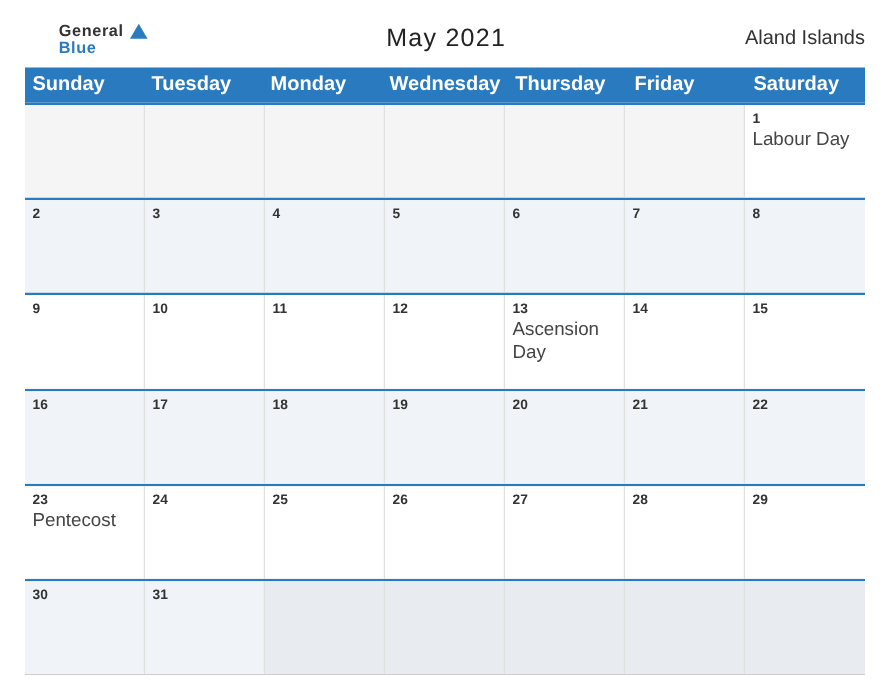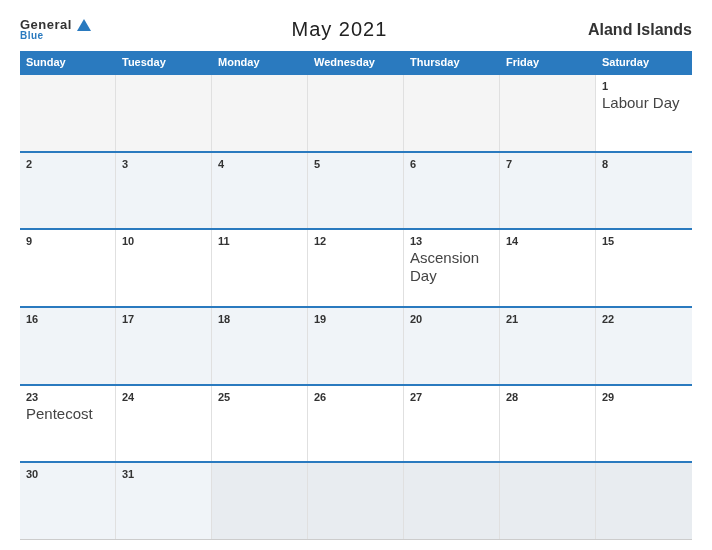--- a/index.html
+++ b/index.html
@@ -16,34 +16,35 @@
       padding: 18px 20px 10px 20px;
       display: flex;
       flex-direction: column;
     }
     
     .header {
       display: flex;
       align-items: center;
       justify-content: space-between;
       margin-bottom: 10px;
+      margin-left: 27px;
     }
     .logo {
       display: flex;
       flex-direction: column;
       line-height: 1;
     }
     .logo-general {
       font-size: 13px;
       font-weight: bold;
       color: #333;
       letter-spacing: 0.5px;
     }
     .logo-blue {
-      font-size: 10px;
+      font-size: 13px;
       font-weight: bold;
       color: #2a7abf;
       letter-spacing: 0.5px;
     }
     .logo-row {
       display: flex;
       align-items: center;
       gap: 2px;
     }
     .logo-triangle {
@@ -56,37 +57,37 @@
     }
     .month-title {
       font-size: 20px;
       font-weight: 400;
       color: #222;
       letter-spacing: 1px;
     }
     .region-title {
       font-size: 16px;
       color: #333;
-      font-weight: bold;
+      font-weight: normal;
       text-align: left;
     }
     
     .calendar {
       flex: 1;
       display: flex;
       flex-direction: column;
     }
     .cal-header {
       display: grid;
       grid-template-columns: repeat(7, 1fr);
       background: #2a7abf;
     }
     .cal-header-cell {
       color: #fff;
-      font-size: 11px;
+      font-size: 16px;
       font-weight: 600;
       padding: 5px 6px;
       text-align: left;
     }
     .cal-body {
       flex: 1;
       display: flex;
       flex-direction: column;
     }
     .cal-week {

